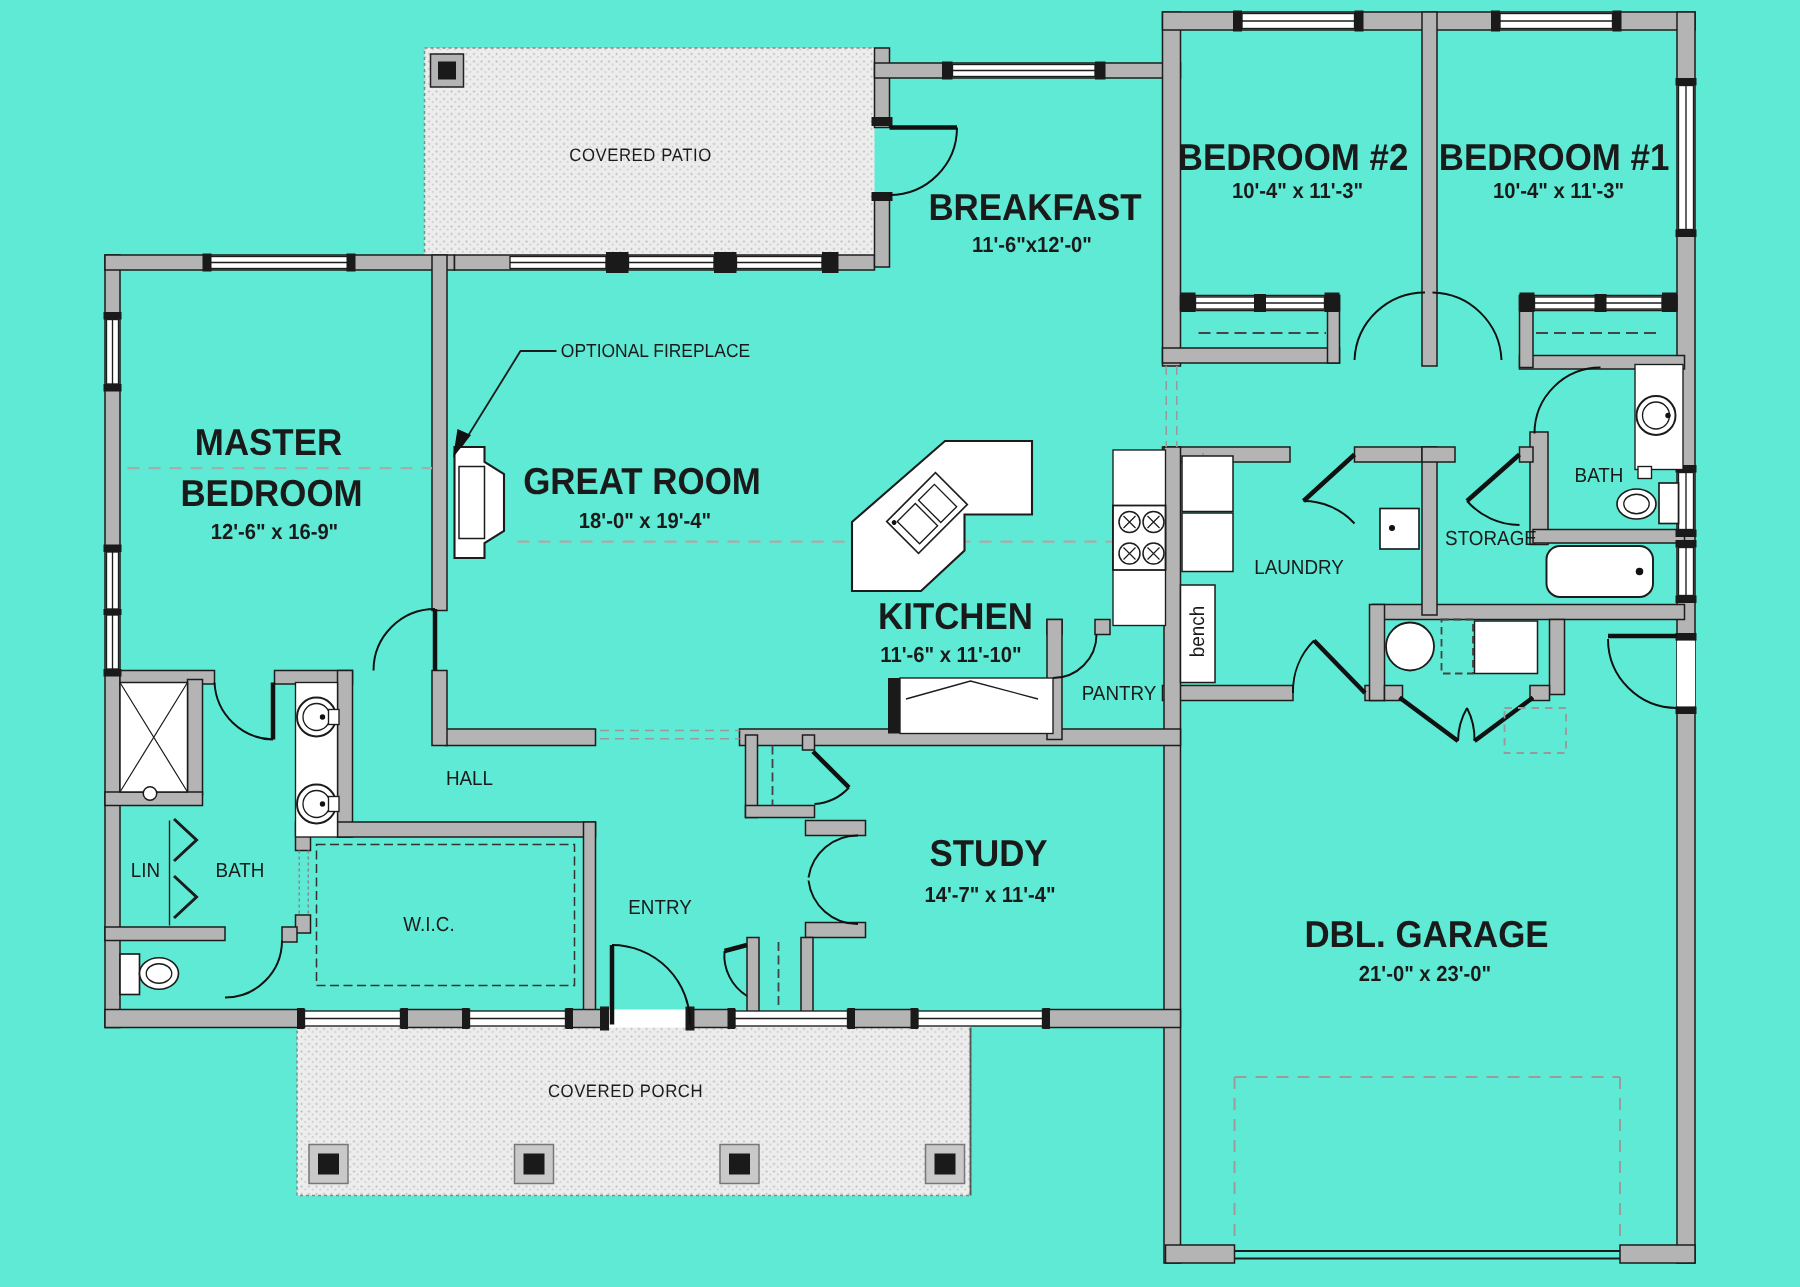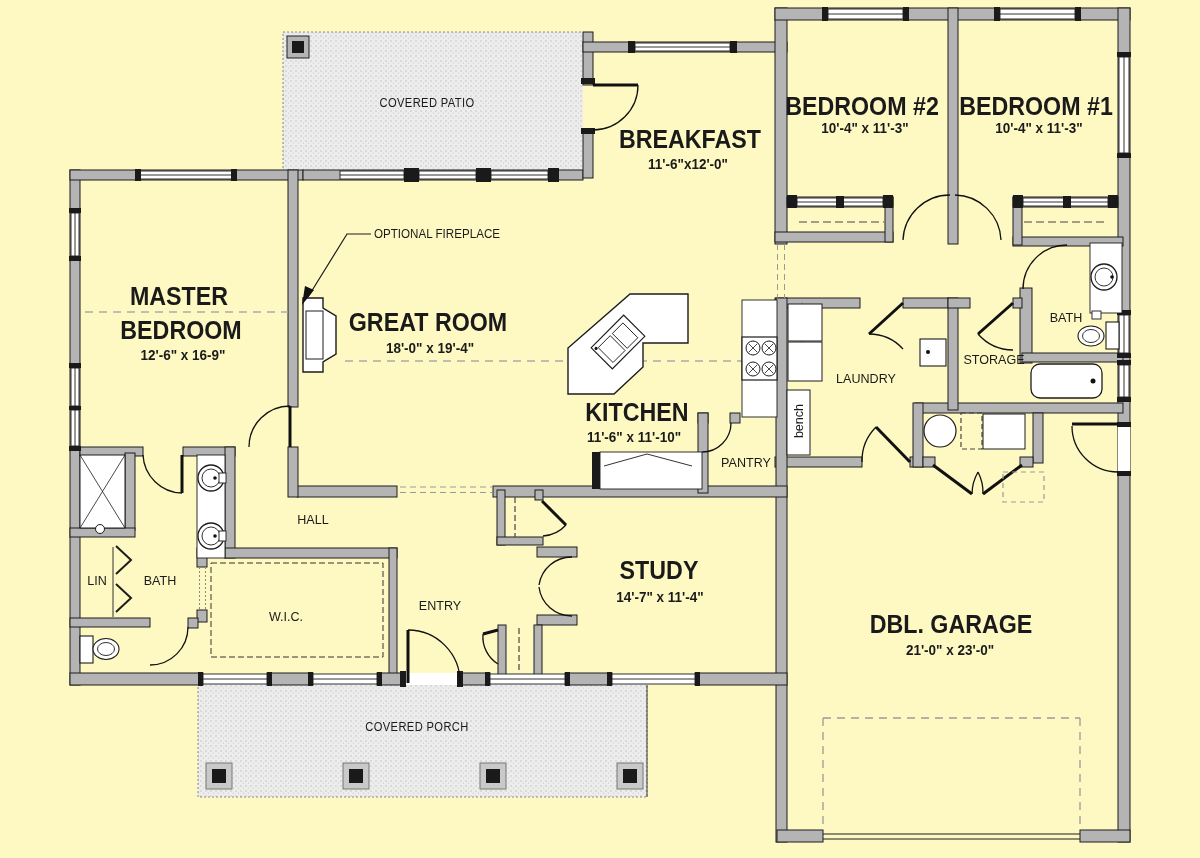--- a/index.html
+++ b/index.html
@@ -1,16 +1,16 @@
 <!DOCTYPE html>
 <html><head>
 <meta charset="utf-8">
 <style>
   html,body{margin:0;padding:0;background:#fff;}
-  #plan{position:relative;width:1200px;height:858px;background:#fef9c3;font-family:"Liberation Sans",sans-serif;overflow:hidden;}
+  #plan{position:relative;width:1200px;height:858px;background:#5eead4;font-family:"Liberation Sans",sans-serif;overflow:hidden;}
   #plan svg{position:absolute;left:0;top:0;}
   .lbl{position:absolute;transform:translate(-50%,-50%) scaleX(0.93);color:#1a1a1a;white-space:nowrap;}
   .big{font-size:25px;font-weight:bold;}
   .dims{font-size:14.5px;font-weight:bold;}
   .med{font-size:13.5px;font-weight:normal;}
   .sm{font-size:12px;font-weight:normal;letter-spacing:.4px;}
   .note{font-size:12.5px;font-weight:normal;}
   .vert{transform:translate(-50%,-50%) rotate(-90deg) scaleX(0.93);}
 </style>
 </head>

